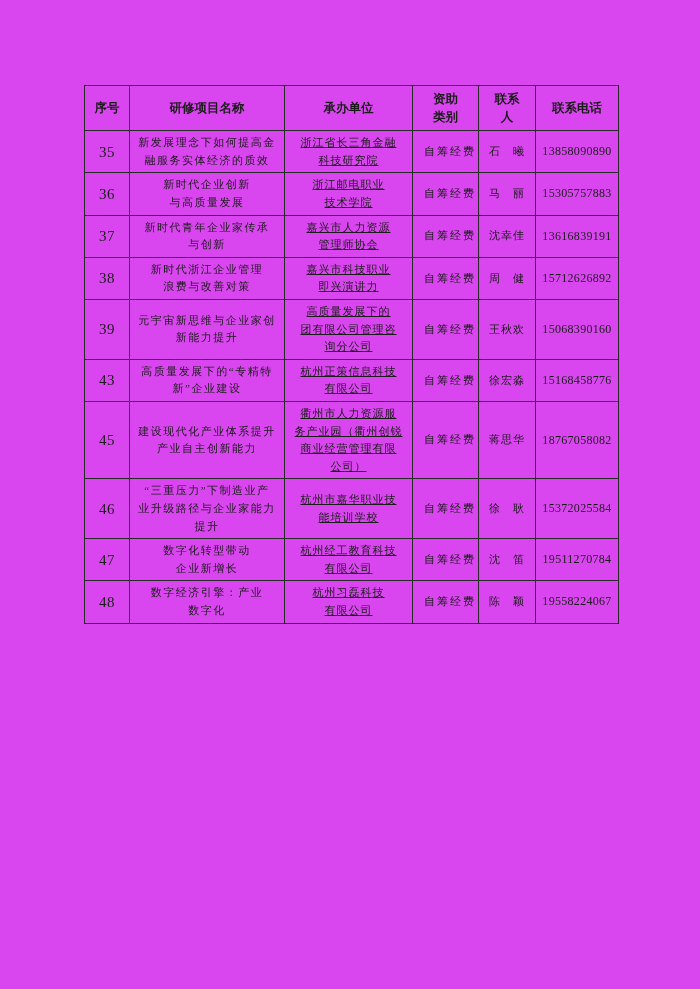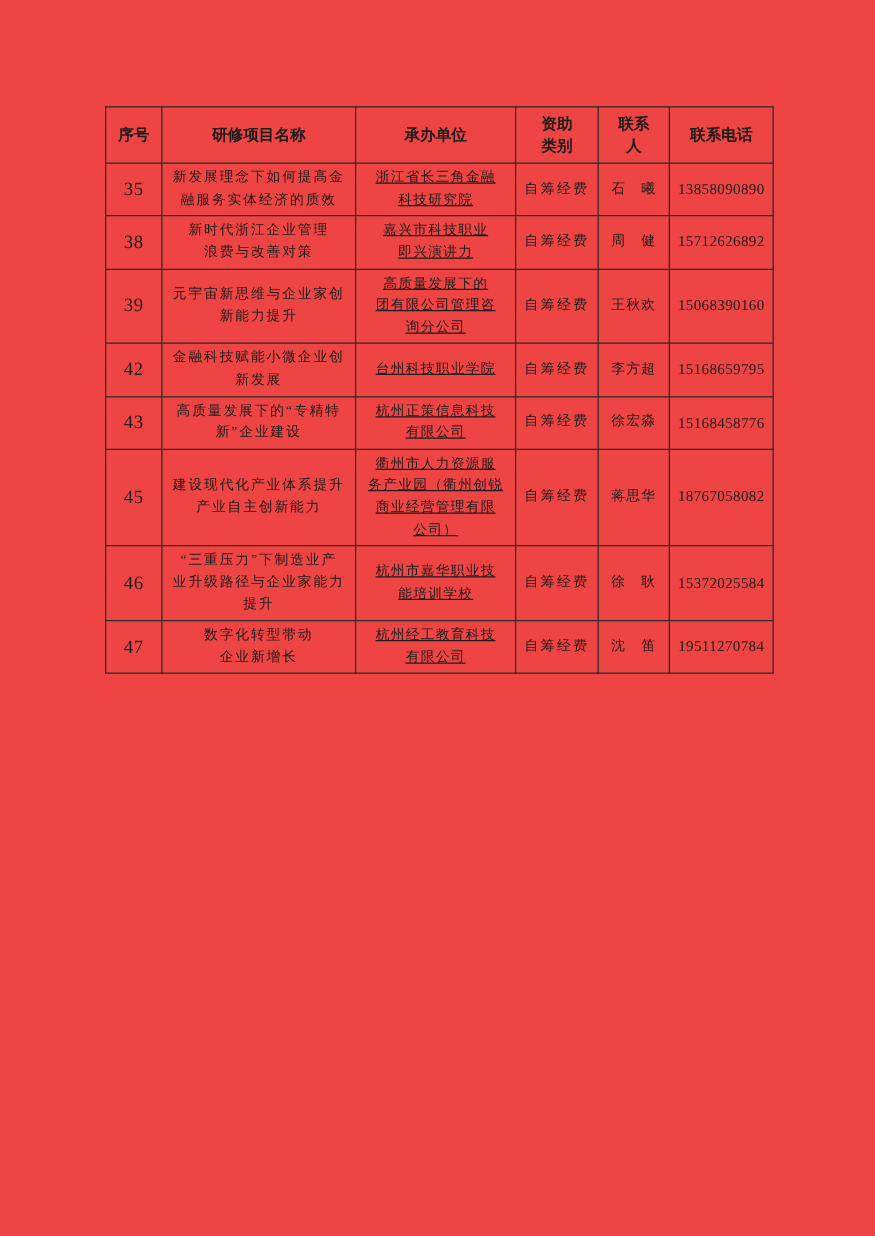--- a/index.html
+++ b/index.html
@@ -6,21 +6,21 @@
   html, body { background: #ffffff; }
   body {
     width: 700px; height: 989px;
     font-family: "Liberation Serif", serif;
     color: #1c1c1c;
     position: relative;
   }
   .page {
     position: absolute; left: 0; top: 0;
     width: 700px; height: 989px;
-    background: #ef4444;
+    background: #d946ef;
   }
   table.roster {
     position: absolute;
     left: 84px; top: 85px;
     width: 534px;
     border-collapse: collapse;
     table-layout: fixed;
   }
   .roster th, .roster td {
     border: 1px solid #2a2a2a;
@@ -37,21 +37,21 @@
     line-height: 1.45;
     padding: 4px 2px;
   }
   .roster td {
     font-size: 11px;
     line-height: 1.6;
   }
   td.cell-no { font-size: 15px; letter-spacing: 0.5px; }
   td.cell-project { letter-spacing: 1.5px; }
   td.cell-unit { letter-spacing: 1px; text-decoration: underline; }
-  td.cell-funding { letter-spacing: 2px; }
+  td.cell-funding { letter-spacing: 2px; text-align: right; }
   td.cell-contact { letter-spacing: 1px; }
   td.cell-phone { font-size: 12px; letter-spacing: 0.3px; }
 </style>
 </head>
 <body>
 
 <div class="page">
   <table class="roster">
     <colgroup>
       <col style="width:45px">
@@ -78,21 +78,41 @@
     <td class="cell-no">35</td>
     <td class="cell-project">新发展理念下如何提高金
 融服务实体经济的质效</td>
     <td class="cell-unit">浙江省长三角金融
 科技研究院</td>
     <td class="cell-funding">自筹经费</td>
     <td class="cell-contact">石　曦</td>
     <td class="cell-phone">13858090890</td>
   </tr>
 
+  <tr>
+    <td class="cell-no">36</td>
+    <td class="cell-project">新时代企业创新
+与高质量发展</td>
+    <td class="cell-unit">浙江邮电职业
+技术学院</td>
+    <td class="cell-funding">自筹经费</td>
+    <td class="cell-contact">马　丽</td>
+    <td class="cell-phone">15305757883</td>
+  </tr>
 
+  <tr>
+    <td class="cell-no">37</td>
+    <td class="cell-project">新时代青年企业家传承
+与创新</td>
+    <td class="cell-unit">嘉兴市人力资源
+管理师协会</td>
+    <td class="cell-funding">自筹经费</td>
+    <td class="cell-contact">沈幸佳</td>
+    <td class="cell-phone">13616839191</td>
+  </tr>
 
   <tr>
     <td class="cell-no">38</td>
     <td class="cell-project">新时代浙江企业管理
 浪费与改善对策</td>
     <td class="cell-unit">嘉兴市科技职业
 即兴演讲力</td>
     <td class="cell-funding">自筹经费</td>
     <td class="cell-contact">周　健</td>
     <td class="cell-phone">15712626892</td>
@@ -105,29 +125,20 @@
     <td class="cell-unit">高质量发展下的
 团有限公司管理咨
 询分公司</td>
     <td class="cell-funding">自筹经费</td>
     <td class="cell-contact">王秋欢</td>
     <td class="cell-phone">15068390160</td>
   </tr>
 
 
 
-  <tr>
-    <td class="cell-no">42</td>
-    <td class="cell-project">金融科技赋能小微企业创
-新发展</td>
-    <td class="cell-unit">台州科技职业学院</td>
-    <td class="cell-funding">自筹经费</td>
-    <td class="cell-contact">李方超</td>
-    <td class="cell-phone">15168659795</td>
-  </tr>
 
   <tr>
     <td class="cell-no">43</td>
     <td class="cell-project">高质量发展下的“专精特
 新”企业建设</td>
     <td class="cell-unit">杭州正策信息科技
 有限公司</td>
     <td class="cell-funding">自筹经费</td>
     <td class="cell-contact">徐宏淼</td>
     <td class="cell-phone">15168458776</td>
@@ -163,15 +174,25 @@
     <td class="cell-no">47</td>
     <td class="cell-project">数字化转型带动
 企业新增长</td>
     <td class="cell-unit">杭州经工教育科技
 有限公司</td>
     <td class="cell-funding">自筹经费</td>
     <td class="cell-contact">沈　笛</td>
     <td class="cell-phone">19511270784</td>
   </tr>
 
+  <tr>
+    <td class="cell-no">48</td>
+    <td class="cell-project">数字经济引擎：产业
+数字化</td>
+    <td class="cell-unit">杭州习磊科技
+有限公司</td>
+    <td class="cell-funding">自筹经费</td>
+    <td class="cell-contact">陈　颖</td>
+    <td class="cell-phone">19558224067</td>
+  </tr>
 </tbody>
   </table>
 </div>
 
 </body></html>

